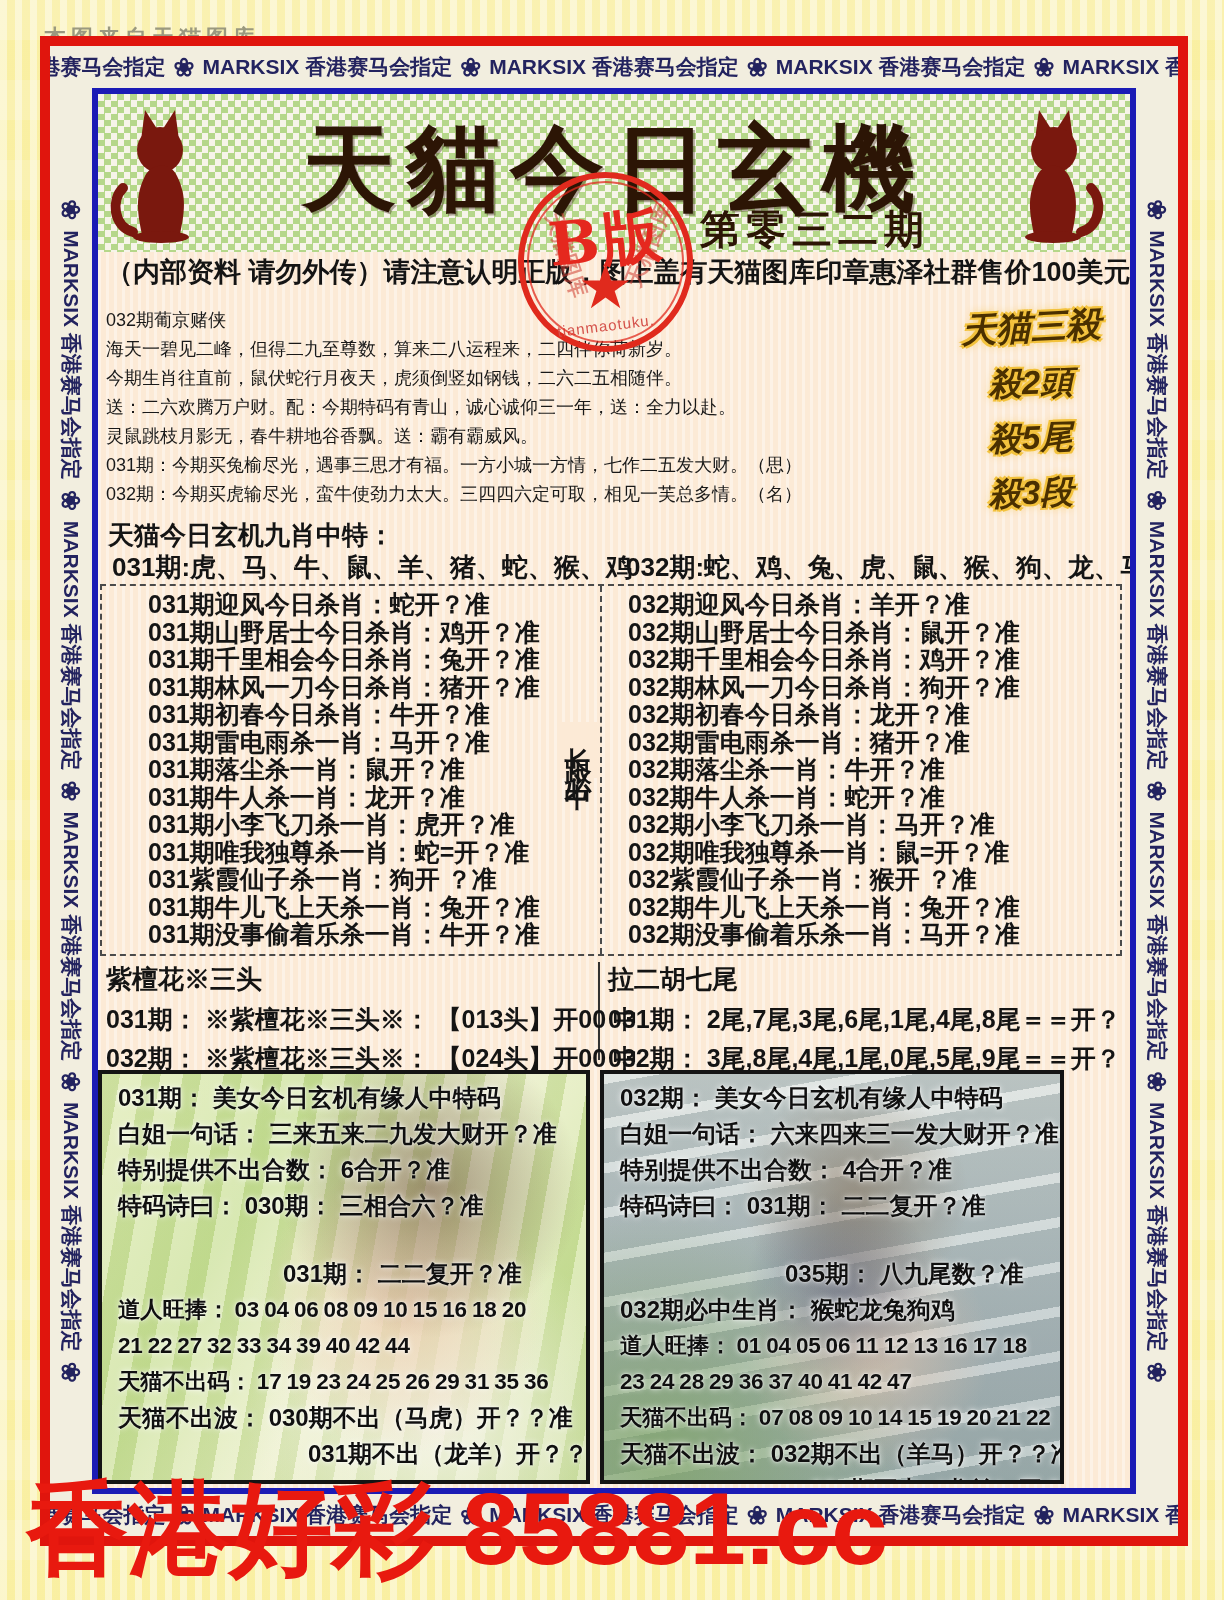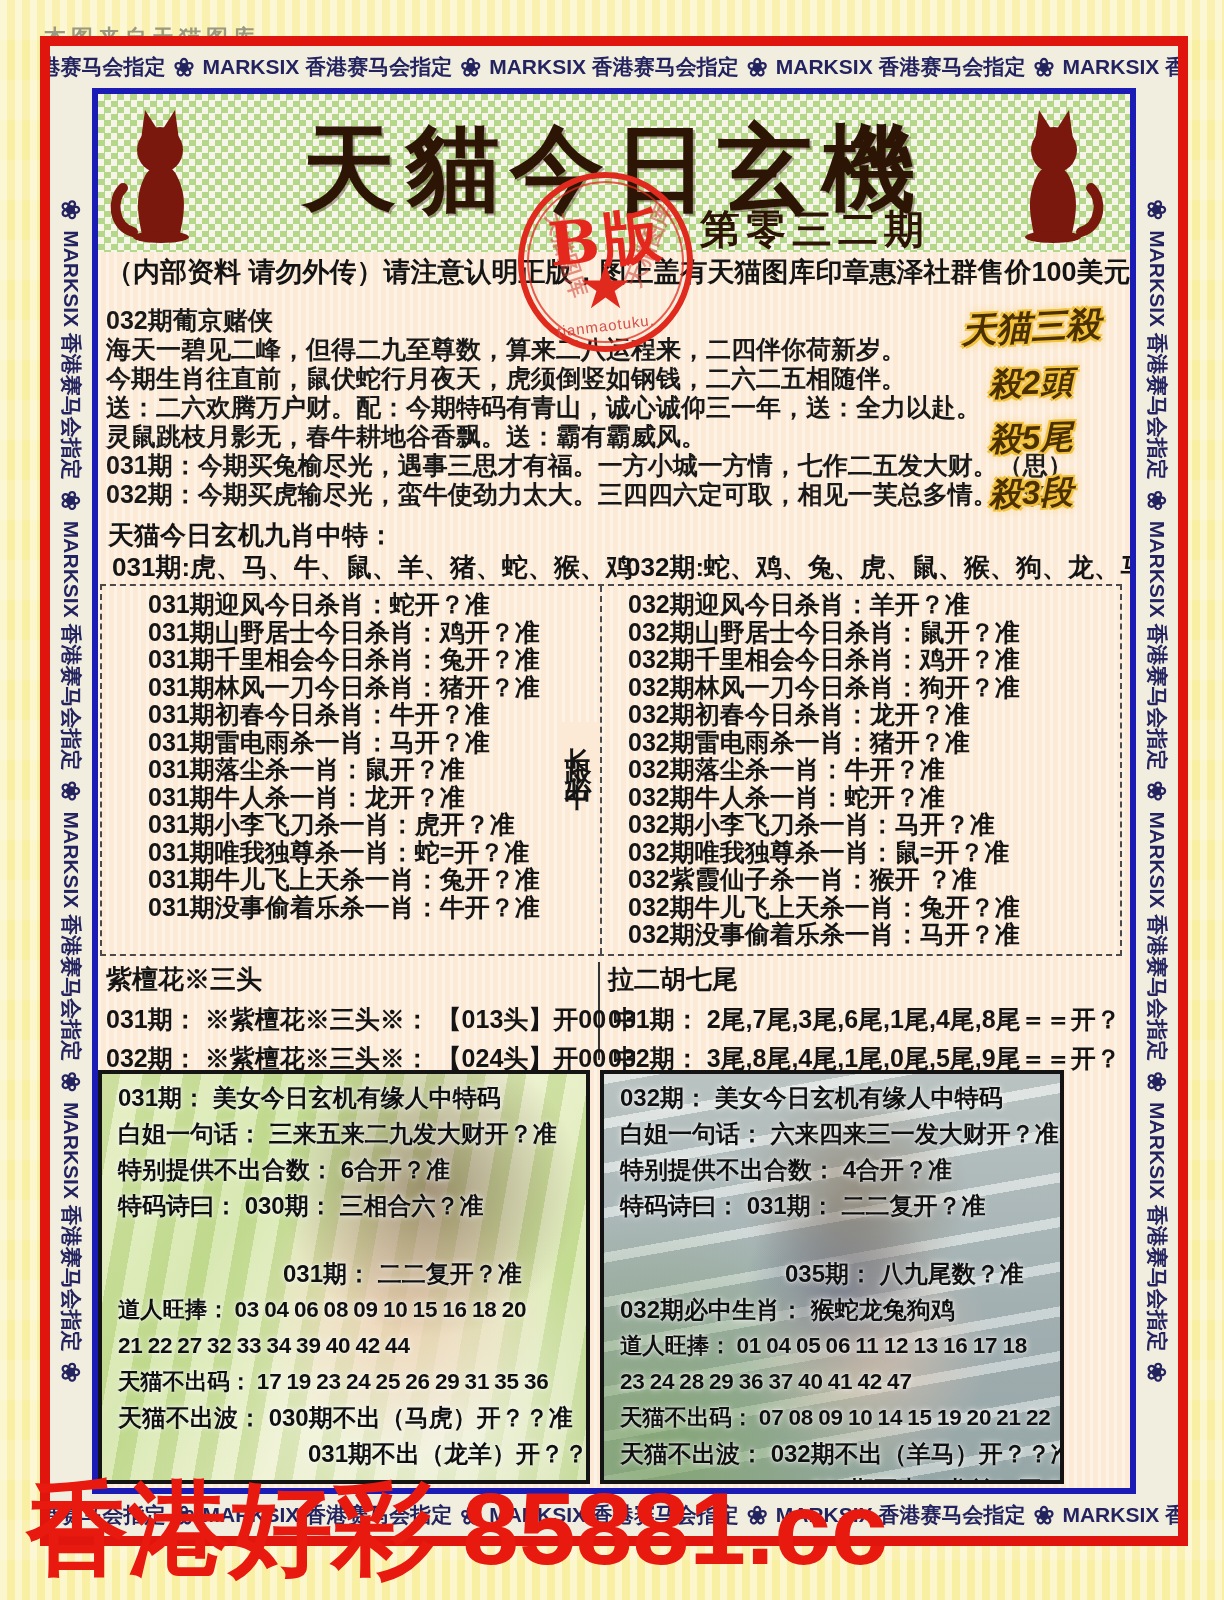--- a/index.html
+++ b/index.html
@@ -48,21 +48,21 @@
   .stamp-url{position:absolute;left:50%;bottom:12px;transform:translateX(-50%) rotate(-7deg);font-size:15px;color:#d4514a;letter-spacing:1px;white-space:nowrap;}
   .stamp-seal{position:absolute;font-size:22px;color:rgba(205,60,50,.55);font-weight:700;white-space:nowrap;}
   .seal-l{left:-2px;top:62px;transform:rotate(72deg);}
   .seal-r{right:-6px;top:52px;transform:rotate(-68deg);}
 
   
   .notice{position:absolute;top:160px;left:0;right:0;height:50px;display:flex;align-items:flex-start;justify-content:space-between;
     padding:0 44px 0 8px;font-size:27px;font-weight:600;color:#141414;white-space:nowrap;}
 
   
-  .poem{position:absolute;left:8px;top:212px;width:852px;font-size:25px;line-height:29px;font-weight:700;color:#191919;}
+  .poem{position:absolute;left:8px;top:212px;width:852px;font-size:18px;line-height:29px;font-weight:400;color:#191919;}
   .poem div{white-space:nowrap;}
 
   
   .three-kill{position:absolute;left:844px;top:210px;width:178px;text-align:center;color:#4a3000;font-weight:900;z-index:3;}
   .tk-title{font-size:35px;font-style:italic;transform:rotate(-3deg);
     text-shadow:-2px -2px 0 #f3c23c,2px -2px 0 #f3c23c,-2px 2px 0 #f3c23c,2px 2px 0 #f3c23c,0 0 10px rgba(243,194,60,.95);}
   .tk-item{font-size:33px;font-style:italic;margin-top:10px;transform:rotate(-2deg);
     text-shadow:-2px -2px 0 #f3c23c,2px -2px 0 #f3c23c,-2px 2px 0 #f3c23c,2px 2px 0 #f3c23c,0 0 10px rgba(243,194,60,.95);}
 
   
@@ -243,20 +243,21 @@
           <div>031期迎风今日杀肖：蛇开？准</div>
           <div>031期山野居士今日杀肖：鸡开？准</div>
           <div>031期千里相会今日杀肖：兔开？准</div>
           <div>031期林风一刀今日杀肖：猪开？准</div>
           <div>031期初春今日杀肖：牛开？准</div>
           <div>031期雷电雨杀一肖：马开？准</div>
           <div>031期落尘杀一肖：鼠开？准</div>
           <div>031期牛人杀一肖：龙开？准</div>
           <div>031期小李飞刀杀一肖：虎开？准</div>
           <div>031期唯我独尊杀一肖：蛇=开？准</div>
+          <div>031紫霞仙子杀一肖：狗开 ？准</div>
           <div>031期牛儿飞上天杀一肖：兔开？准</div>
           <div>031期没事偷着乐杀一肖：牛开？准</div>
         </div>
         <div class="kb-col kb-right">
           <div>032期迎风今日杀肖：羊开？准</div>
           <div>032期山野居士今日杀肖：鼠开？准</div>
           <div>032期千里相会今日杀肖：鸡开？准</div>
           <div>032期林风一刀今日杀肖：狗开？准</div>
           <div>032期初春今日杀肖：龙开？准</div>
           <div>032期雷电雨杀一肖：猪开？准</div>

